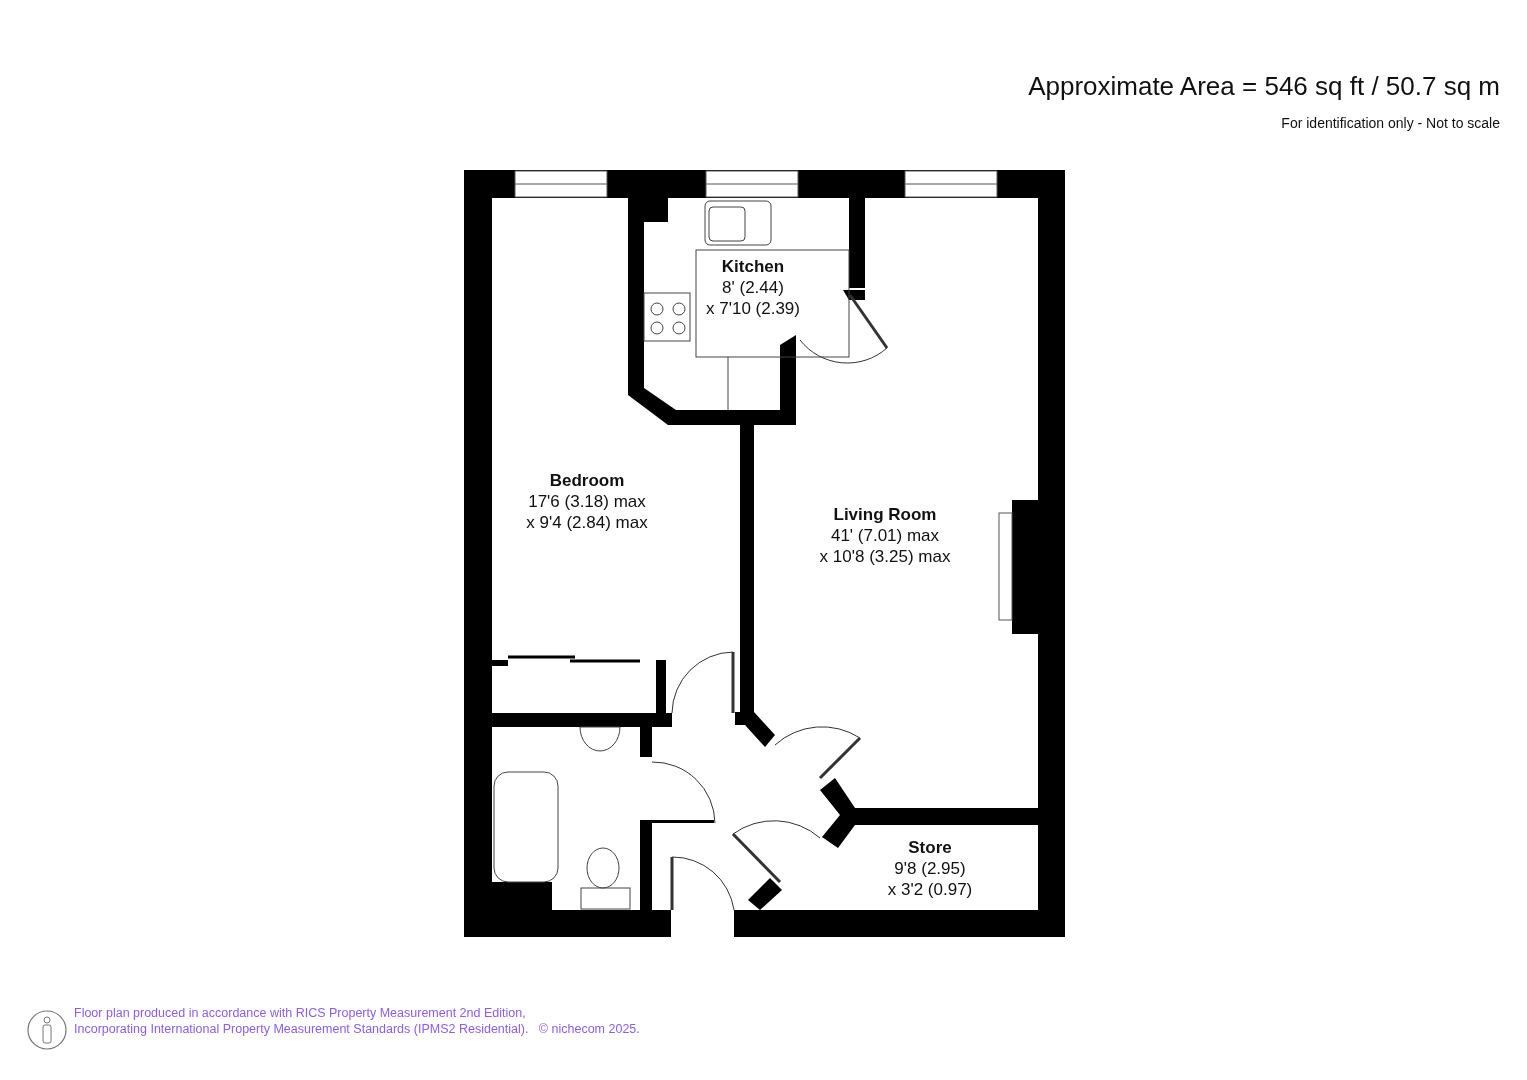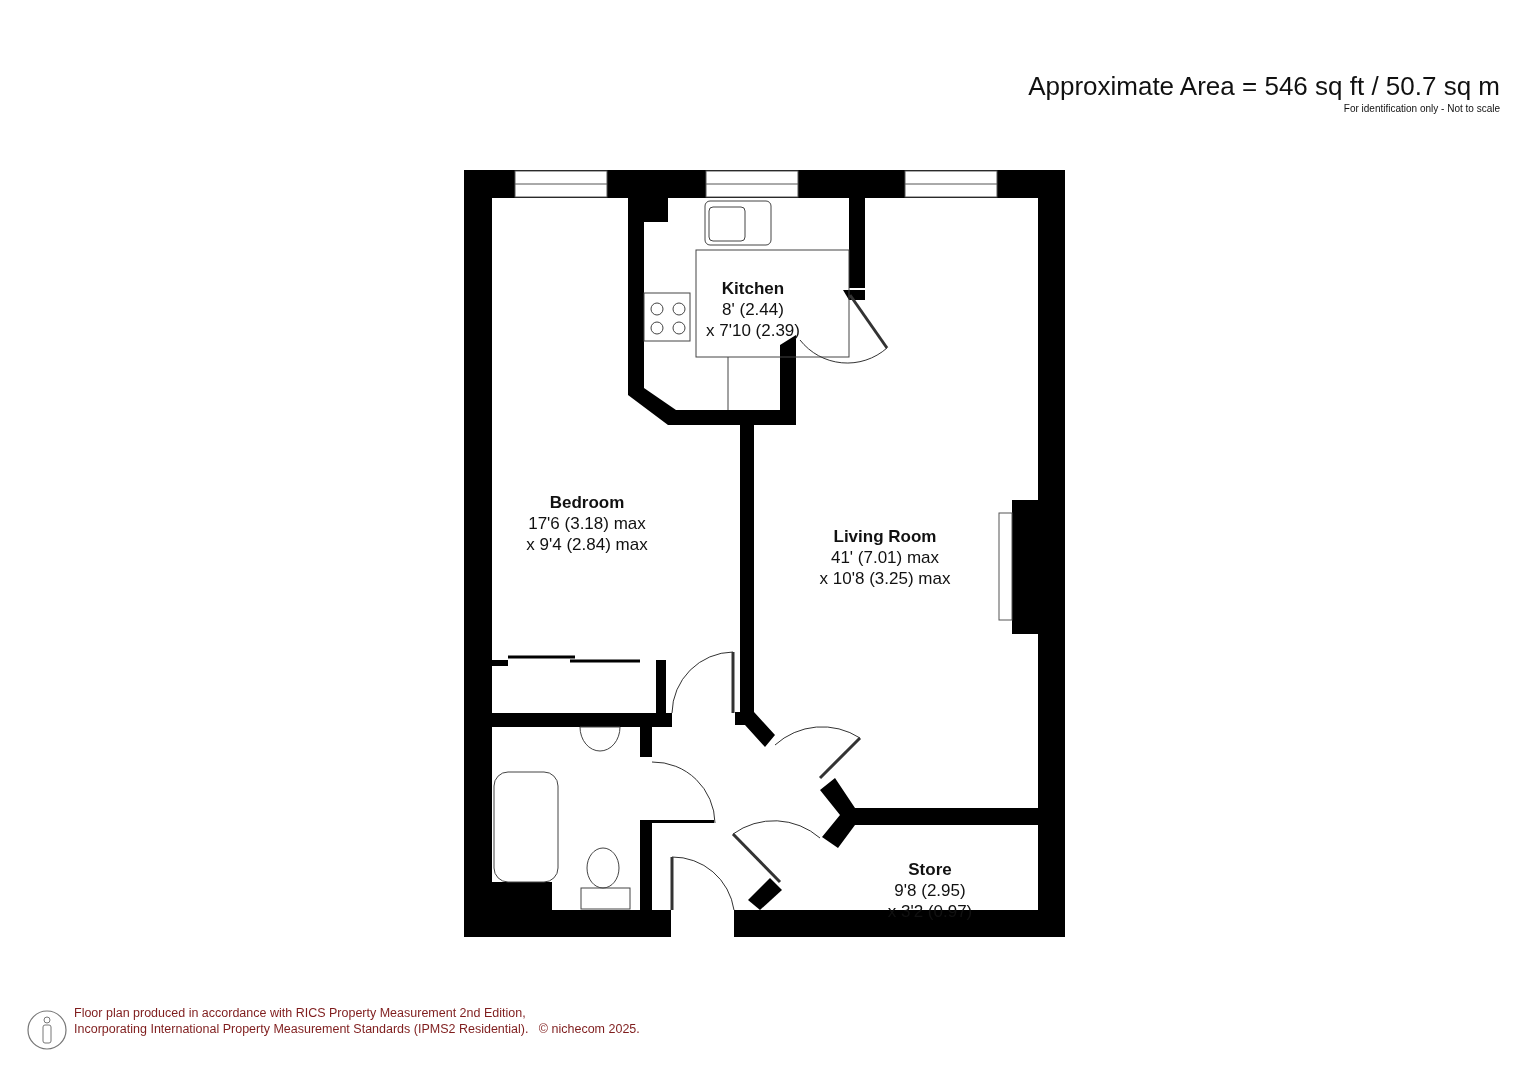--- a/index.html
+++ b/index.html
@@ -1,23 +1,23 @@
 <!DOCTYPE html>
 <html><head>
 <meta charset="utf-8">
 <style>
   html,body{margin:0;padding:0;background:#fff;}
   body{width:1527px;height:1080px;position:relative;overflow:hidden;font-family:"Liberation Sans",sans-serif;color:#111;}
   .area{position:absolute;right:27px;top:73px;text-align:right;}
   .area .big{font-size:26px;line-height:26px;}
-  .area .small{font-size:10px;margin-top:4px;}
+  .area .small{font-size:14px;margin-top:16px;}
   svg.plan{position:absolute;left:0;top:0;}
   .label{position:absolute;text-align:center;font-size:17px;line-height:21px;transform:translateX(-50%);white-space:nowrap;}
-  .label .name{font-weight:bold;margin-top:22px;}
-  .footer{position:absolute;left:74px;top:1006px;font-size:12.5px;line-height:15.5px;color:#7f1d1d;}
+  .label .name{font-weight:bold;}
+  .footer{position:absolute;left:74px;top:1006px;font-size:12.5px;line-height:15.5px;color:#8b5cf6;}
   .person{position:absolute;left:26px;top:1009px;}
 </style>
 </head>
 <body>
 
 <div class="area">
   <div class="big">Approximate Area = 546 sq ft / 50.7 sq m</div>
   <div class="small">For identification only - Not to scale</div>
 </div>
 

